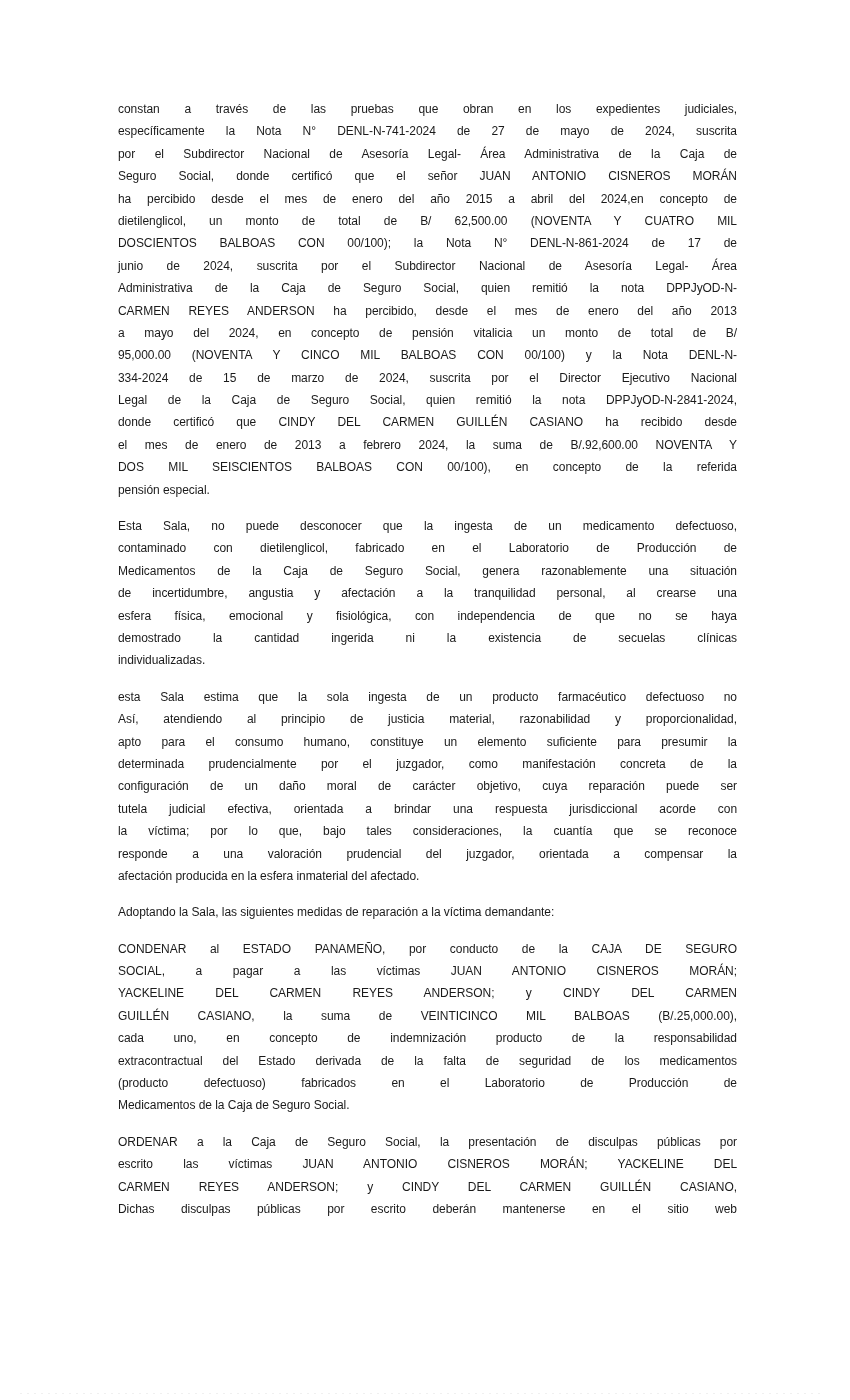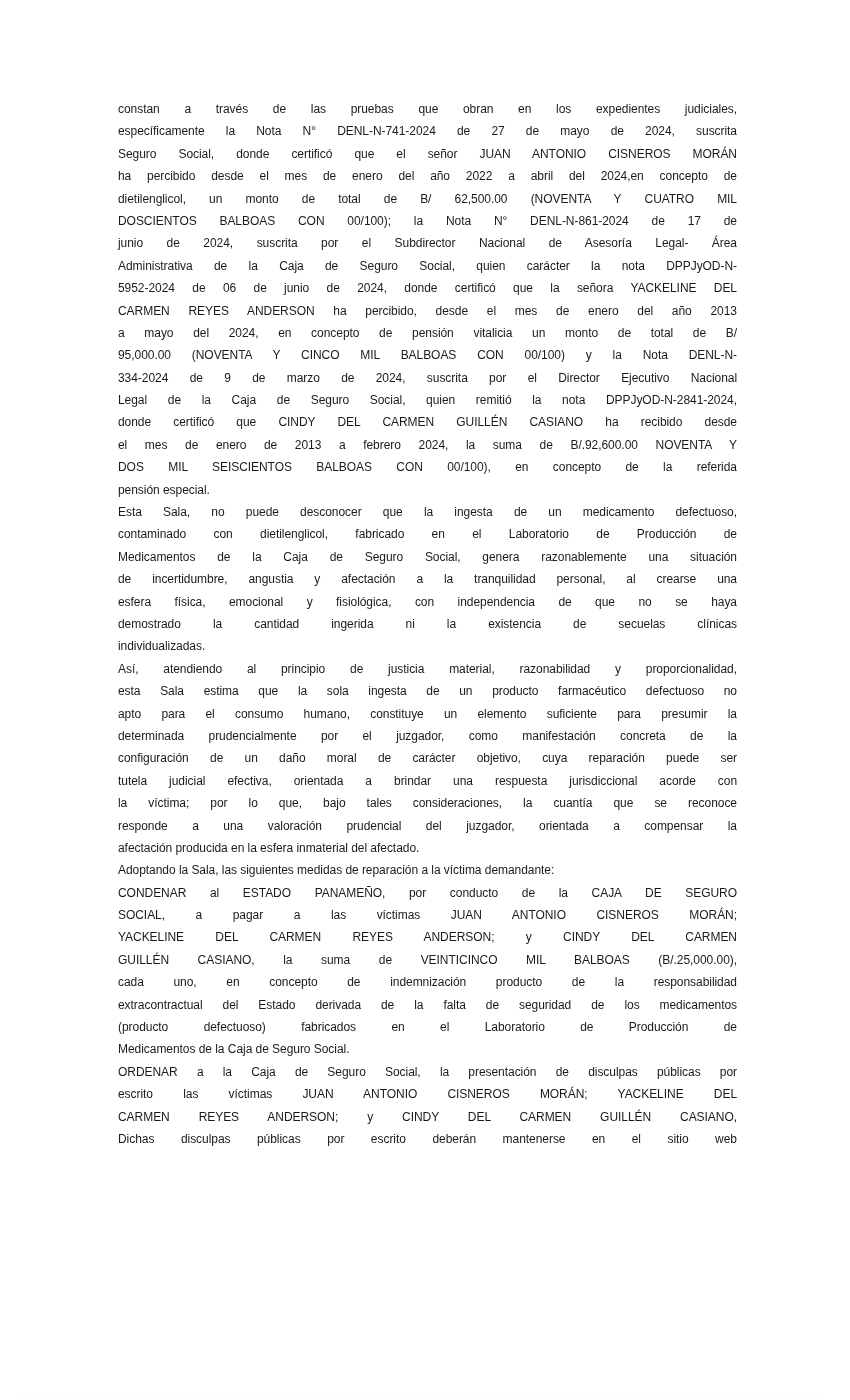--- a/index.html
+++ b/index.html
@@ -31,67 +31,67 @@
     .line {
       display: block;
       text-align: justify;
       text-align-last: justify;
       white-space: nowrap;
       height: 22.4px;
     }
     .line.last {
       text-align-last: left;
     }
-    .para + .para { }
+    .para + .para { margin-top: 14px; }
     .scan-artifact {
       position: absolute;
       left: 20px;
       top: 1393px;
       width: 800px;
       height: 1px;
       background: repeating-linear-gradient(90deg, #e6e6e6 0 2px, transparent 2px 7px);
       opacity: 0.6;
     }
   </style>
 </head>
 <body>
 
 <div class="page">
   <p class="para">
       <span class="line">constan a través de las pruebas que obran en los expedientes judiciales,</span>
       <span class="line">específicamente la Nota N° DENL-N-741-2024 de 27 de mayo de 2024, suscrita</span>
+      <span class="line">por el Subdirector Nacional de Asesoría Legal- Área Administrativa de la Caja de</span>
       <span class="line">Seguro Social,  donde certificó que el señor JUAN ANTONIO CISNEROS MORÁN</span>
-      <span class="line">ha percibido desde el mes de enero del año 2022 a abril del 2024,en concepto de</span>
+      <span class="line">ha percibido desde el mes de enero del año 2015 a abril del 2024,en concepto de</span>
       <span class="line">dietilenglicol, un monto de total de B/ 62,500.00 (NOVENTA Y CUATRO MIL</span>
       <span class="line">DOSCIENTOS BALBOAS CON 00/100); la Nota N° DENL-N-861-2024 de 17 de</span>
       <span class="line">junio de 2024, suscrita por el Subdirector Nacional de Asesoría Legal- Área</span>
-      <span class="line">Administrativa de la Caja de Seguro Social,  quien carácter la nota DPPJyOD-N-</span>
-      <span class="line">5952-2024 de 06 de junio de 2024, donde certificó que la señora YACKELINE DEL</span>
+      <span class="line">Administrativa de la Caja de Seguro Social,  quien remitió la nota DPPJyOD-N-</span>
       <span class="line">CARMEN REYES ANDERSON ha percibido, desde el mes de enero del año 2013</span>
       <span class="line">a mayo del 2024, en concepto de pensión vitalicia un monto de total de B/</span>
       <span class="line">95,000.00 (NOVENTA Y CINCO MIL BALBOAS CON 00/100) y  la Nota DENL-N-</span>
-      <span class="line">334-2024 de 9 de marzo de 2024, suscrita por el Director Ejecutivo Nacional</span>
+      <span class="line">334-2024 de 15 de marzo de 2024, suscrita por el Director Ejecutivo Nacional</span>
       <span class="line">Legal de la Caja de Seguro Social, quien remitió la nota DPPJyOD-N-2841-2024,</span>
       <span class="line">donde certificó que CINDY DEL CARMEN GUILLÉN CASIANO ha recibido desde</span>
       <span class="line">el mes de enero de 2013 a febrero 2024, la suma de B/.92,600.00   NOVENTA Y</span>
       <span class="line">DOS MIL SEISCIENTOS BALBOAS CON 00/100), en concepto de la referida</span>
       <span class="line last">pensión especial.</span>
     </p>
   <p class="para">
       <span class="line">Esta Sala, no puede desconocer que la ingesta de un medicamento defectuoso,</span>
       <span class="line">contaminado con dietilenglicol, fabricado en el Laboratorio de Producción de</span>
       <span class="line">Medicamentos de la Caja de Seguro Social, genera razonablemente una situación</span>
       <span class="line">de incertidumbre, angustia y afectación a la tranquilidad personal, al crearse una</span>
       <span class="line">esfera física, emocional y fisiológica, con independencia de que no se haya</span>
       <span class="line">demostrado la cantidad ingerida ni la existencia de secuelas clínicas</span>
       <span class="line last">individualizadas.</span>
     </p>
   <p class="para">
+      <span class="line">esta Sala estima que la sola ingesta de un producto farmacéutico defectuoso no</span>
       <span class="line">Así, atendiendo al principio de justicia material, razonabilidad y proporcionalidad,</span>
-      <span class="line">esta Sala estima que la sola ingesta de un producto farmacéutico defectuoso no</span>
       <span class="line">apto para el consumo humano, constituye un elemento suficiente para presumir la</span>
       <span class="line">determinada prudencialmente por el juzgador, como manifestación concreta de la</span>
       <span class="line">configuración de un daño moral de carácter objetivo, cuya reparación puede ser</span>
       <span class="line">tutela judicial efectiva, orientada a brindar una respuesta jurisdiccional acorde con</span>
       <span class="line">la víctima; por lo que, bajo tales consideraciones, la cuantía que se reconoce</span>
       <span class="line">responde a una valoración prudencial del juzgador, orientada a compensar la</span>
       <span class="line last">afectación producida en la esfera inmaterial del afectado.</span>
     </p>
   <p class="para">
       <span class="line last">Adoptando la Sala, las siguientes medidas de reparación a la víctima demandante:</span>

